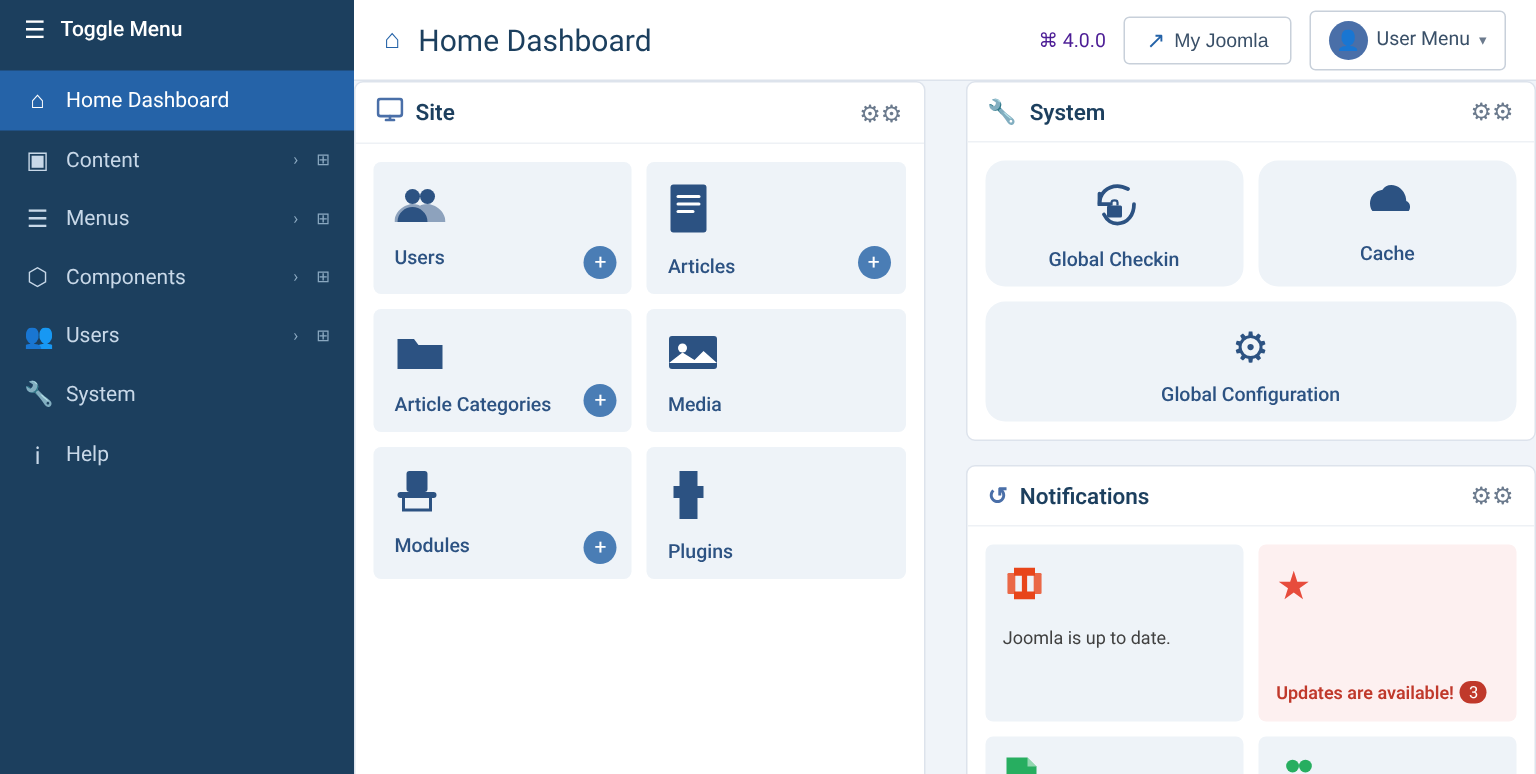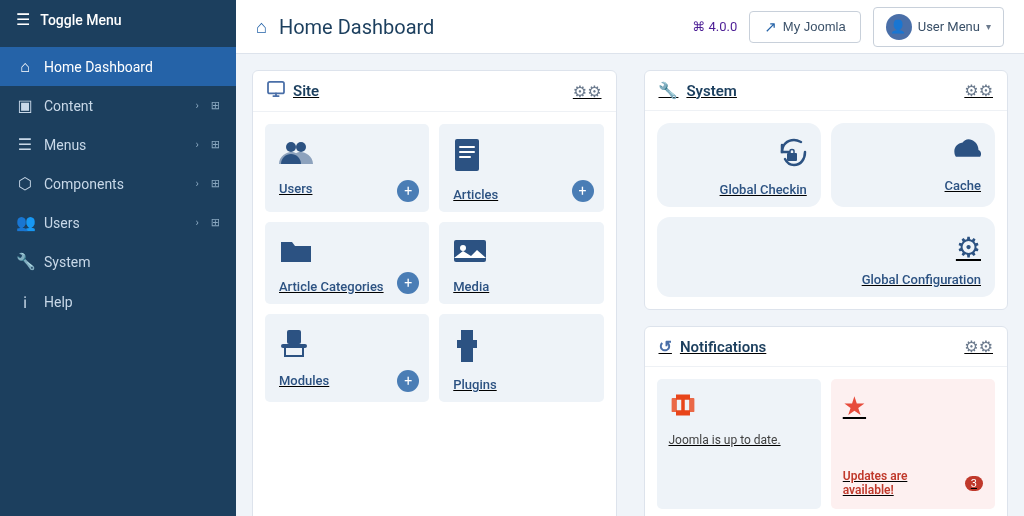--- a/index.html
+++ b/index.html
@@ -26,39 +26,39 @@
     .header { background: #fff; padding: 0 20px; height: 54px; display: flex; align-items: center; border-bottom: 1px solid #dde3ec; gap: 12px; }
     .header-icon { color: #2563a8; font-size: 18px; }
     .header-title { font-size: 20px; font-weight: 400; color: #1c3f5e; flex: 1; }
     .header-version { color: #4c1d95; font-size: 13px; display: flex; align-items: center; gap: 4px; }
     .header-btn { display: flex; align-items: center; gap: 6px; padding: 6px 14px; border: 1px solid #c8d0da; border-radius: 4px; cursor: pointer; font-size: 13px; color: #3a5068; background: #fff; }
     .header-btn .btn-icon { font-size: 15px; color: #2563a8; }
     .user-menu { display: flex; align-items: center; gap: 6px; padding: 6px 12px; border: 1px solid #c8d0da; border-radius: 4px; cursor: pointer; font-size: 13px; color: #3a5068; background: #fff; }
     .user-icon { width: 26px; height: 26px; background: #4a6fa8; border-radius: 50%; display: flex; align-items: center; justify-content: center; color: #fff; font-size: 13px; }
 
     
-    .content { flex: 1; overflow-y: auto; padding: 16px; display: grid; grid-template-columns: 1fr 1fr; gap: 27px; text-decoration: underline; }
+    .content { flex: 1; overflow-y: auto; display: grid; grid-template-columns: 1fr 1fr; gap: 27px; }
 
     
     .panel { background: #fff; border-radius: 6px; border: 1px solid #dde3ec; overflow: hidden; }
     .panel-header { display: flex; align-items: center; justify-content: space-between; padding: 10px 14px; border-bottom: 1px solid #eef1f5; }
     .panel-title { font-size: 15px; font-weight: 600; color: #1c3f5e; display: flex; align-items: center; gap: 8px; }
     .panel-title-icon { font-size: 16px; color: #4a6fa8; }
     .panel-gear { color: #6b7a8d; font-size: 16px; cursor: pointer; }
 
     
     .site-grid { display: grid; grid-template-columns: 1fr 1fr; gap: 10px; padding: 12px; }
     .tile { background: #eef3f8; border-radius: 5px; display: flex; flex-direction: column; align-items: flex-start; padding: 14px 14px 10px; position: relative; min-height: 80px; }
     .tile-icon { font-size: 28px; color: #2c5282; margin-bottom: 8px; }
     .tile-label { font-size: 13px; color: #2c5282; font-weight: 500; }
     .tile-add { position: absolute; bottom: 10px; right: 10px; width: 22px; height: 22px; background: #4a7db5; border-radius: 50%; display: flex; align-items: center; justify-content: center; color: #fff; font-size: 14px; cursor: pointer; }
 
     
     .system-grid { display: grid; grid-template-columns: 1fr 1fr; gap: 10px; padding: 12px; }
-    .sys-tile { background: #eef3f8; border-radius: 13px; display: flex; flex-direction: column; align-items: flex-end; padding: 14px 14px 10px; min-height: 80px; }
+    .sys-tile { background: #eef3f8; border-radius: 13px; display: flex; flex-direction: column; align-items: center; padding: 14px 14px 10px; min-height: 80px; }
     .sys-tile-icon { font-size: 28px; color: #2c5282; margin-bottom: 8px; }
     .sys-tile-label { font-size: 13px; color: #2c5282; font-weight: 500; }
     .sys-tile-wide { grid-column: 1 / -1; }
 
     
     .notif-grid { display: grid; grid-template-columns: 1fr 1fr; gap: 10px; padding: 12px; }
     .notif-tile { background: #eef3f8; border-radius: 5px; padding: 12px; display: flex; flex-direction: column; align-items: flex-start; gap: 4px; min-height: 72px; }
     .notif-tile.warning { background: #fdf0f0; }
     .notif-icon { font-size: 26px; margin-bottom: 4px; }
     .notif-label { font-size: 12px; color: #404040; }

